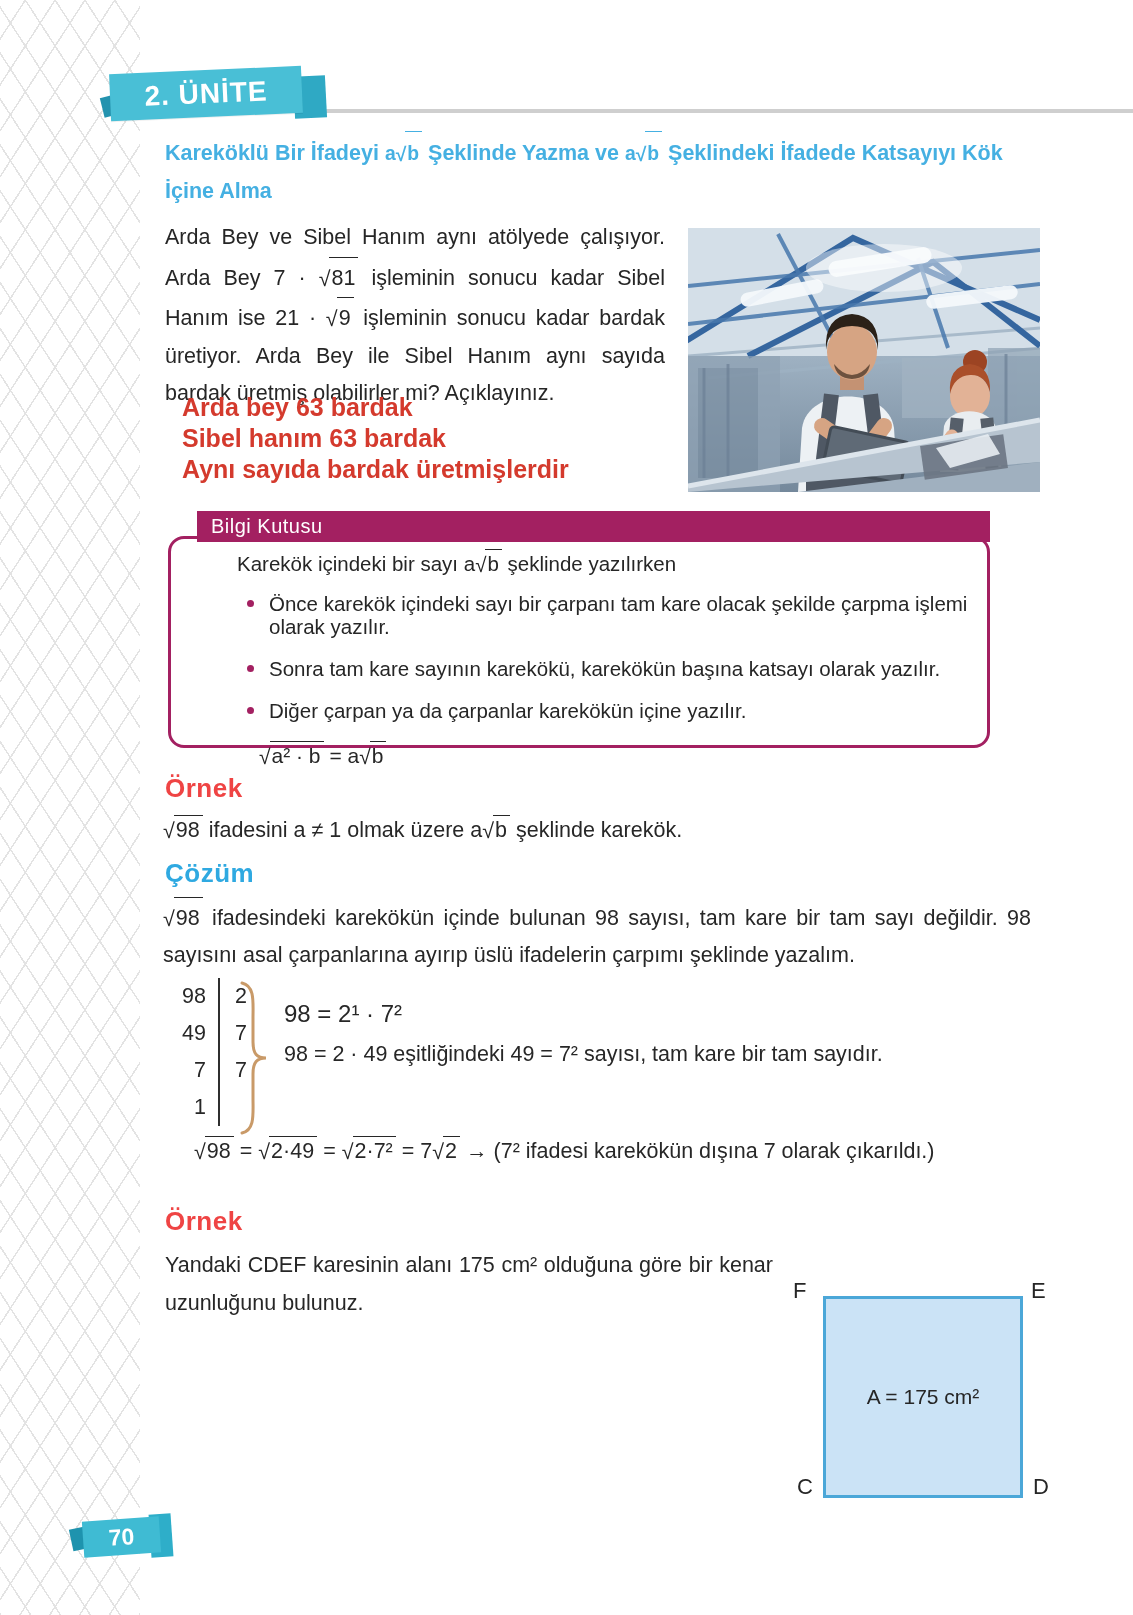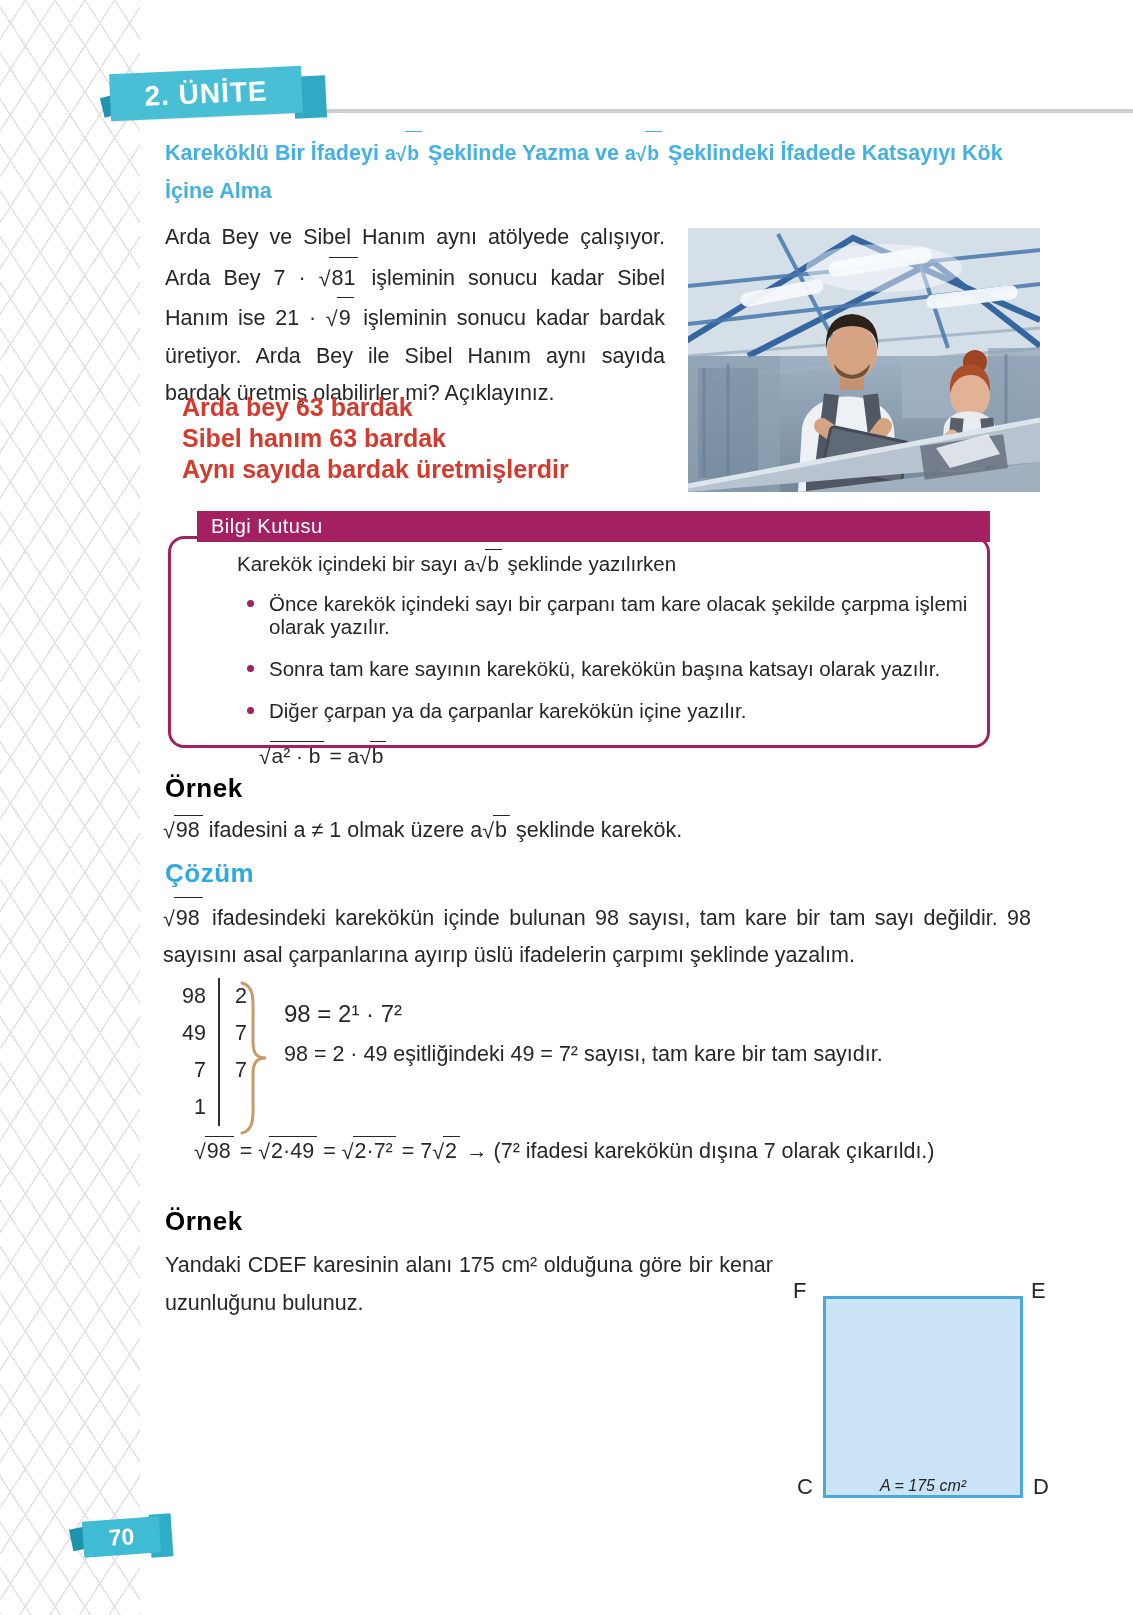--- a/index.html
+++ b/index.html
@@ -60,21 +60,21 @@
   .info-box .content{position:absolute;left:26px;right:18px;top:10px;font-size:20.5px;color:#262626;margin-left:40px;}
   .info-box .intro{margin-bottom:16px;}
   .info-box ul{list-style:none;margin:0;padding:0;}
   .info-box li{position:relative;padding-left:32px;margin-bottom:19px;line-height:23px;}
   .info-box li .dot{
     position:absolute;left:10px;top:8px;width:7px;height:7px;border-radius:50%;background:#a32061;
   }
   .info-box .formula{margin-left:22px;font-size:21px;margin-top:2px;}
   
   .sec-label{position:absolute;font-size:26px;font-weight:bold;letter-spacing:0.5px;}
-  .sec-label.orange{color:#000000;}
+  .sec-label.orange{color:#ef4444;}
   .sec-label.blue{color:#2fa9e1;}
   .lbl-ornek1{left:165px;top:773px;}
   .lbl-cozum{left:165px;top:858px;}
   .lbl-ornek2{left:165px;top:1206px;}
   
   .ex1-line{position:absolute;left:163px;top:815px;font-size:21.5px;}
   .sol-par{position:absolute;left:163px;top:897px;width:868px;font-size:21.5px;line-height:37px;text-align:justify;}
   
   .factor-table{position:absolute;left:166px;top:978px;font-size:21.5px;}
   .factor-table .fr{display:flex;height:37px;align-items:center;}
@@ -84,21 +84,21 @@
   .eq1{position:absolute;left:284px;top:1000px;font-size:24px;}
   .eq2{position:absolute;left:284px;top:1042px;font-size:21.5px;}
   .chain{position:absolute;left:163px;top:1136px;font-size:21.5px;margin-left:31px;}
   .chain .gap{display:inline-block;width:6px;}
   
   .ex2-par{position:absolute;left:165px;top:1246px;width:608px;font-size:21.5px;line-height:38px;text-align:justify;}
   .square-fig{position:absolute;left:775px;top:1266px;width:292px;height:252px;font-size:22px;color:#262626;}
   .square-fig .sq-shape{
     position:absolute;left:48px;top:30px;width:194px;height:196px;
     background:#cbe3f6;border:3px solid #4ba7d8;
-    display:flex;align-items:flex-end;justify-content:center;font-size:16px;font-style:italic;
+    display:flex;align-items:center;justify-content:center;font-size:21px;
   }
   .square-fig .corner{position:absolute;}
   .corner.f{left:18px;top:12px;}
   .corner.e{left:256px;top:12px;}
   .corner.c{left:22px;top:208px;}
   .corner.d{left:258px;top:208px;}
   
   .page-ribbon{position:absolute;left:70px;top:1508px;width:110px;height:58px;}
   .page-ribbon .tab{position:absolute;left:80px;top:6px;width:22px;height:43px;background:#2eaec9;transform:rotate(-4deg);}
   .page-ribbon .fold{position:absolute;left:1px;top:20px;width:15px;height:22px;background:#1e93ae;transform:rotate(-12deg);}

